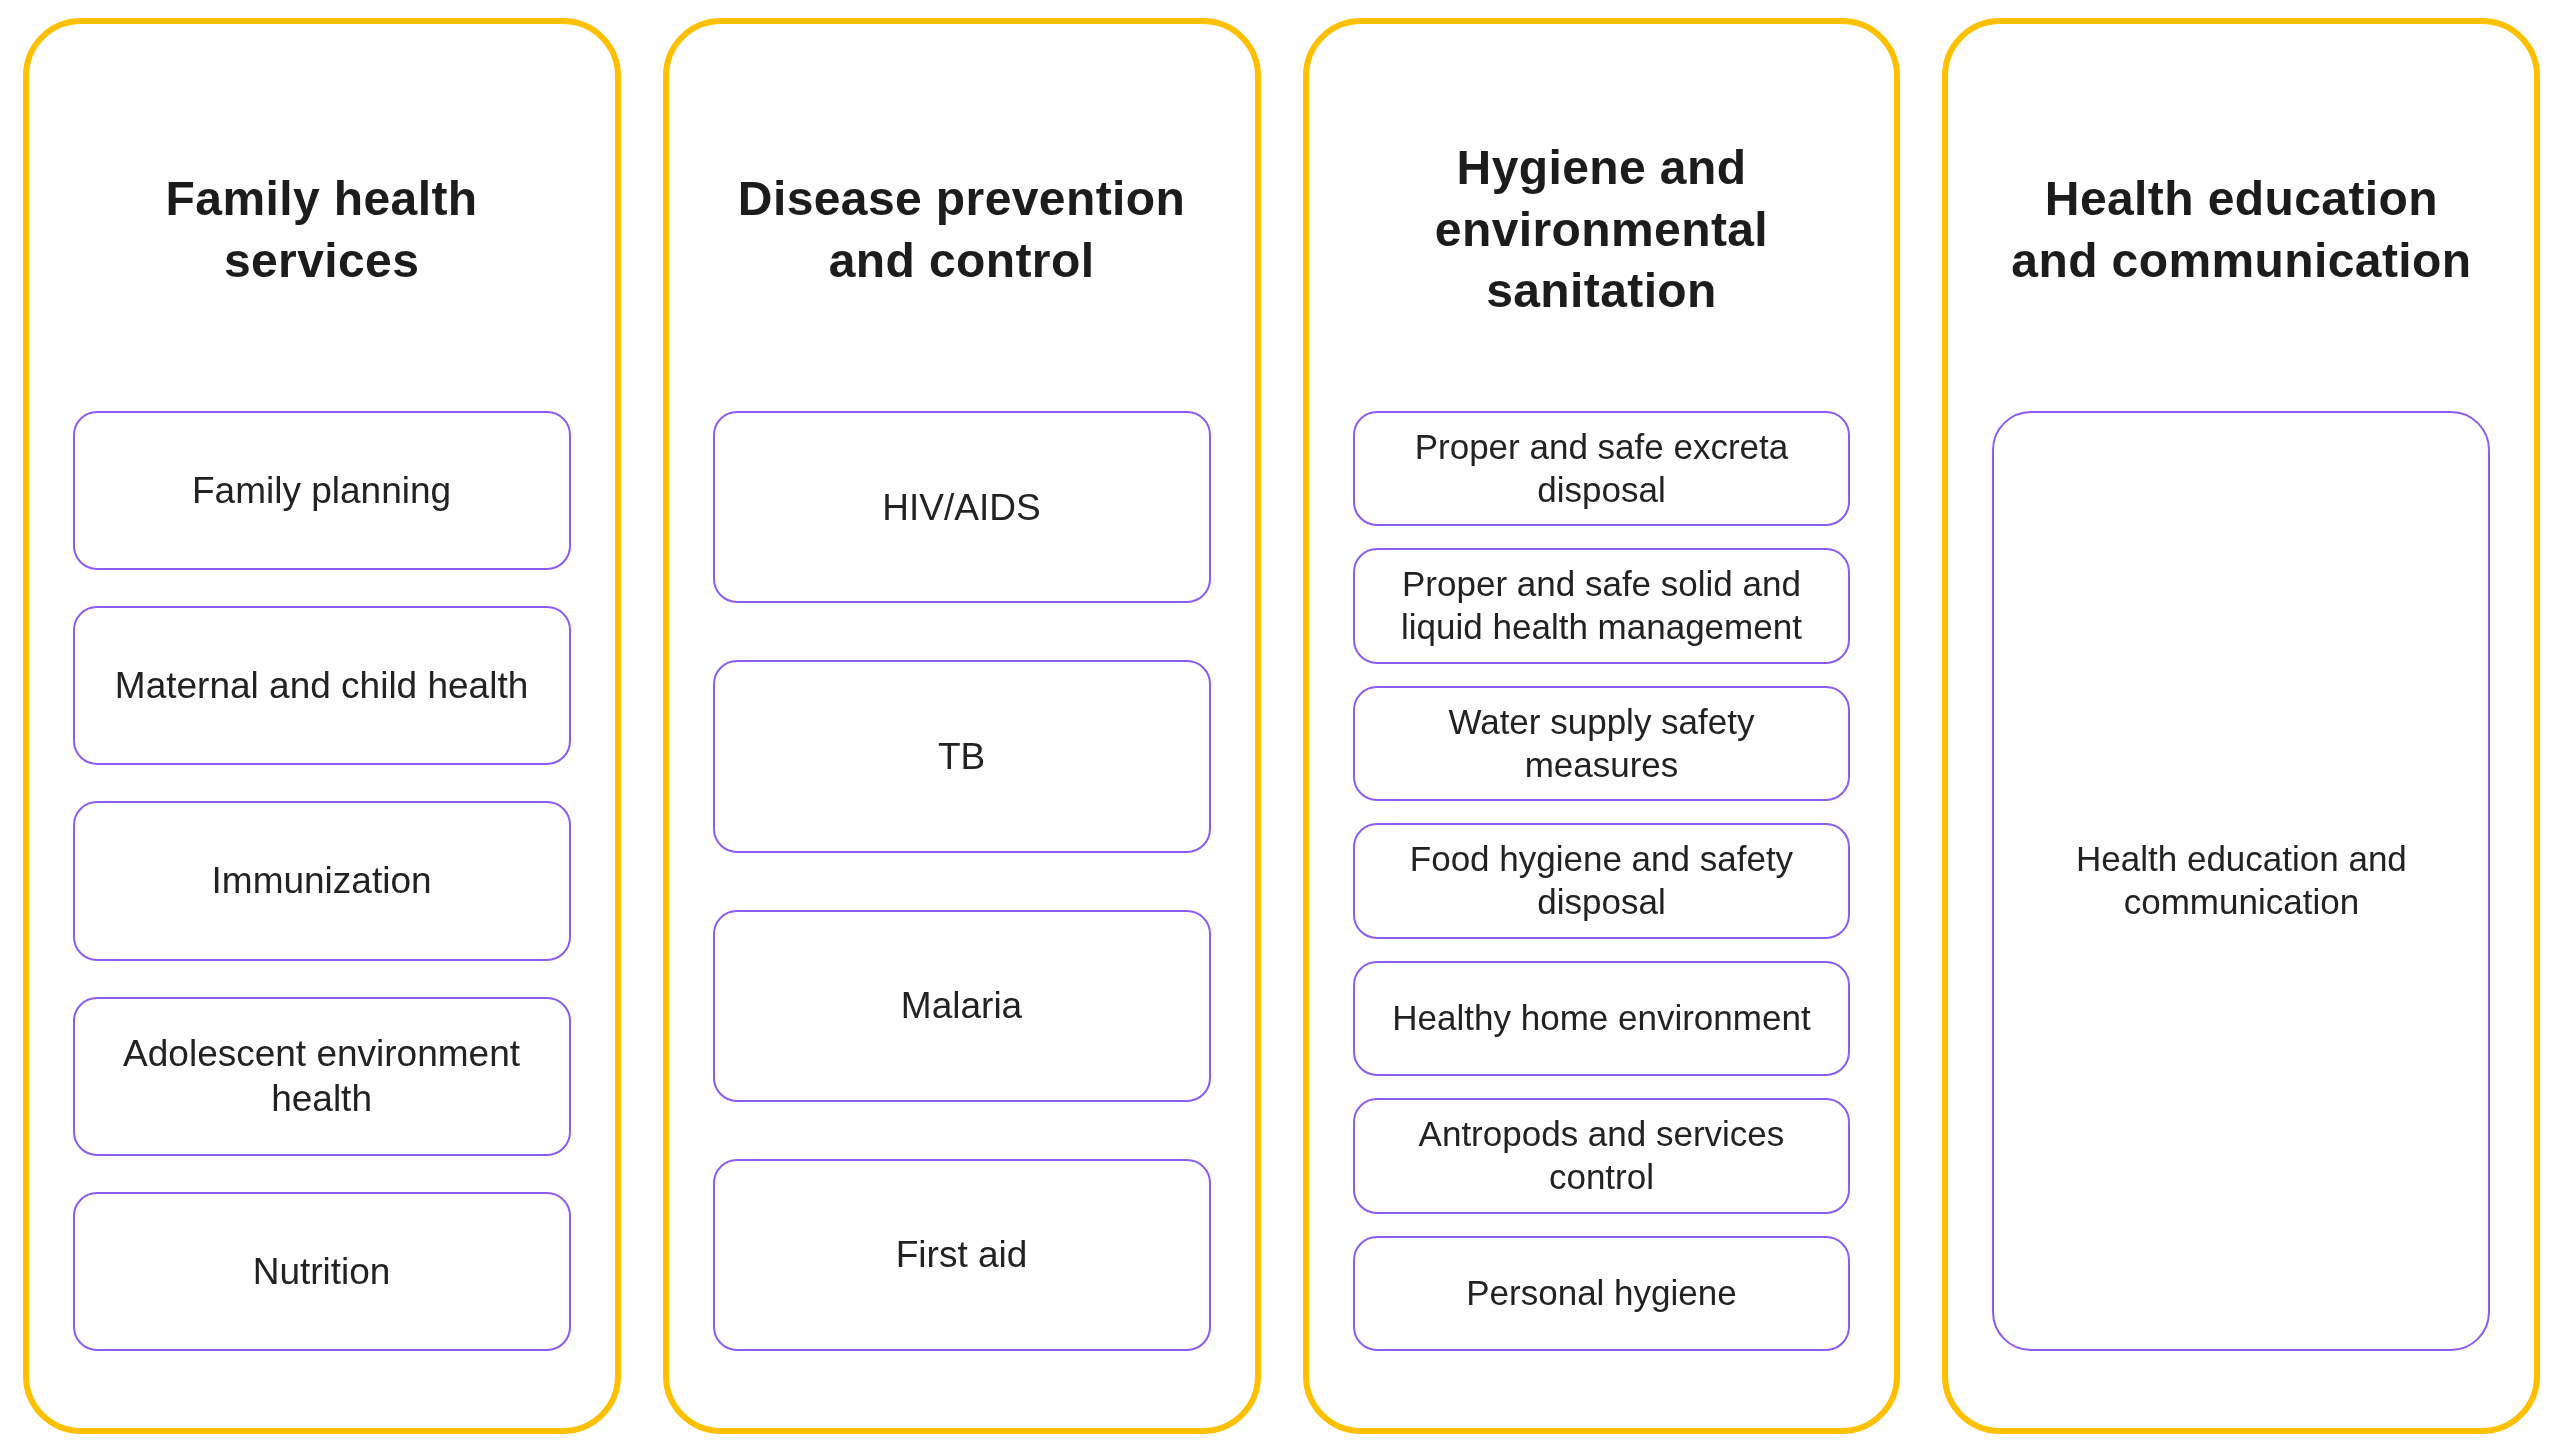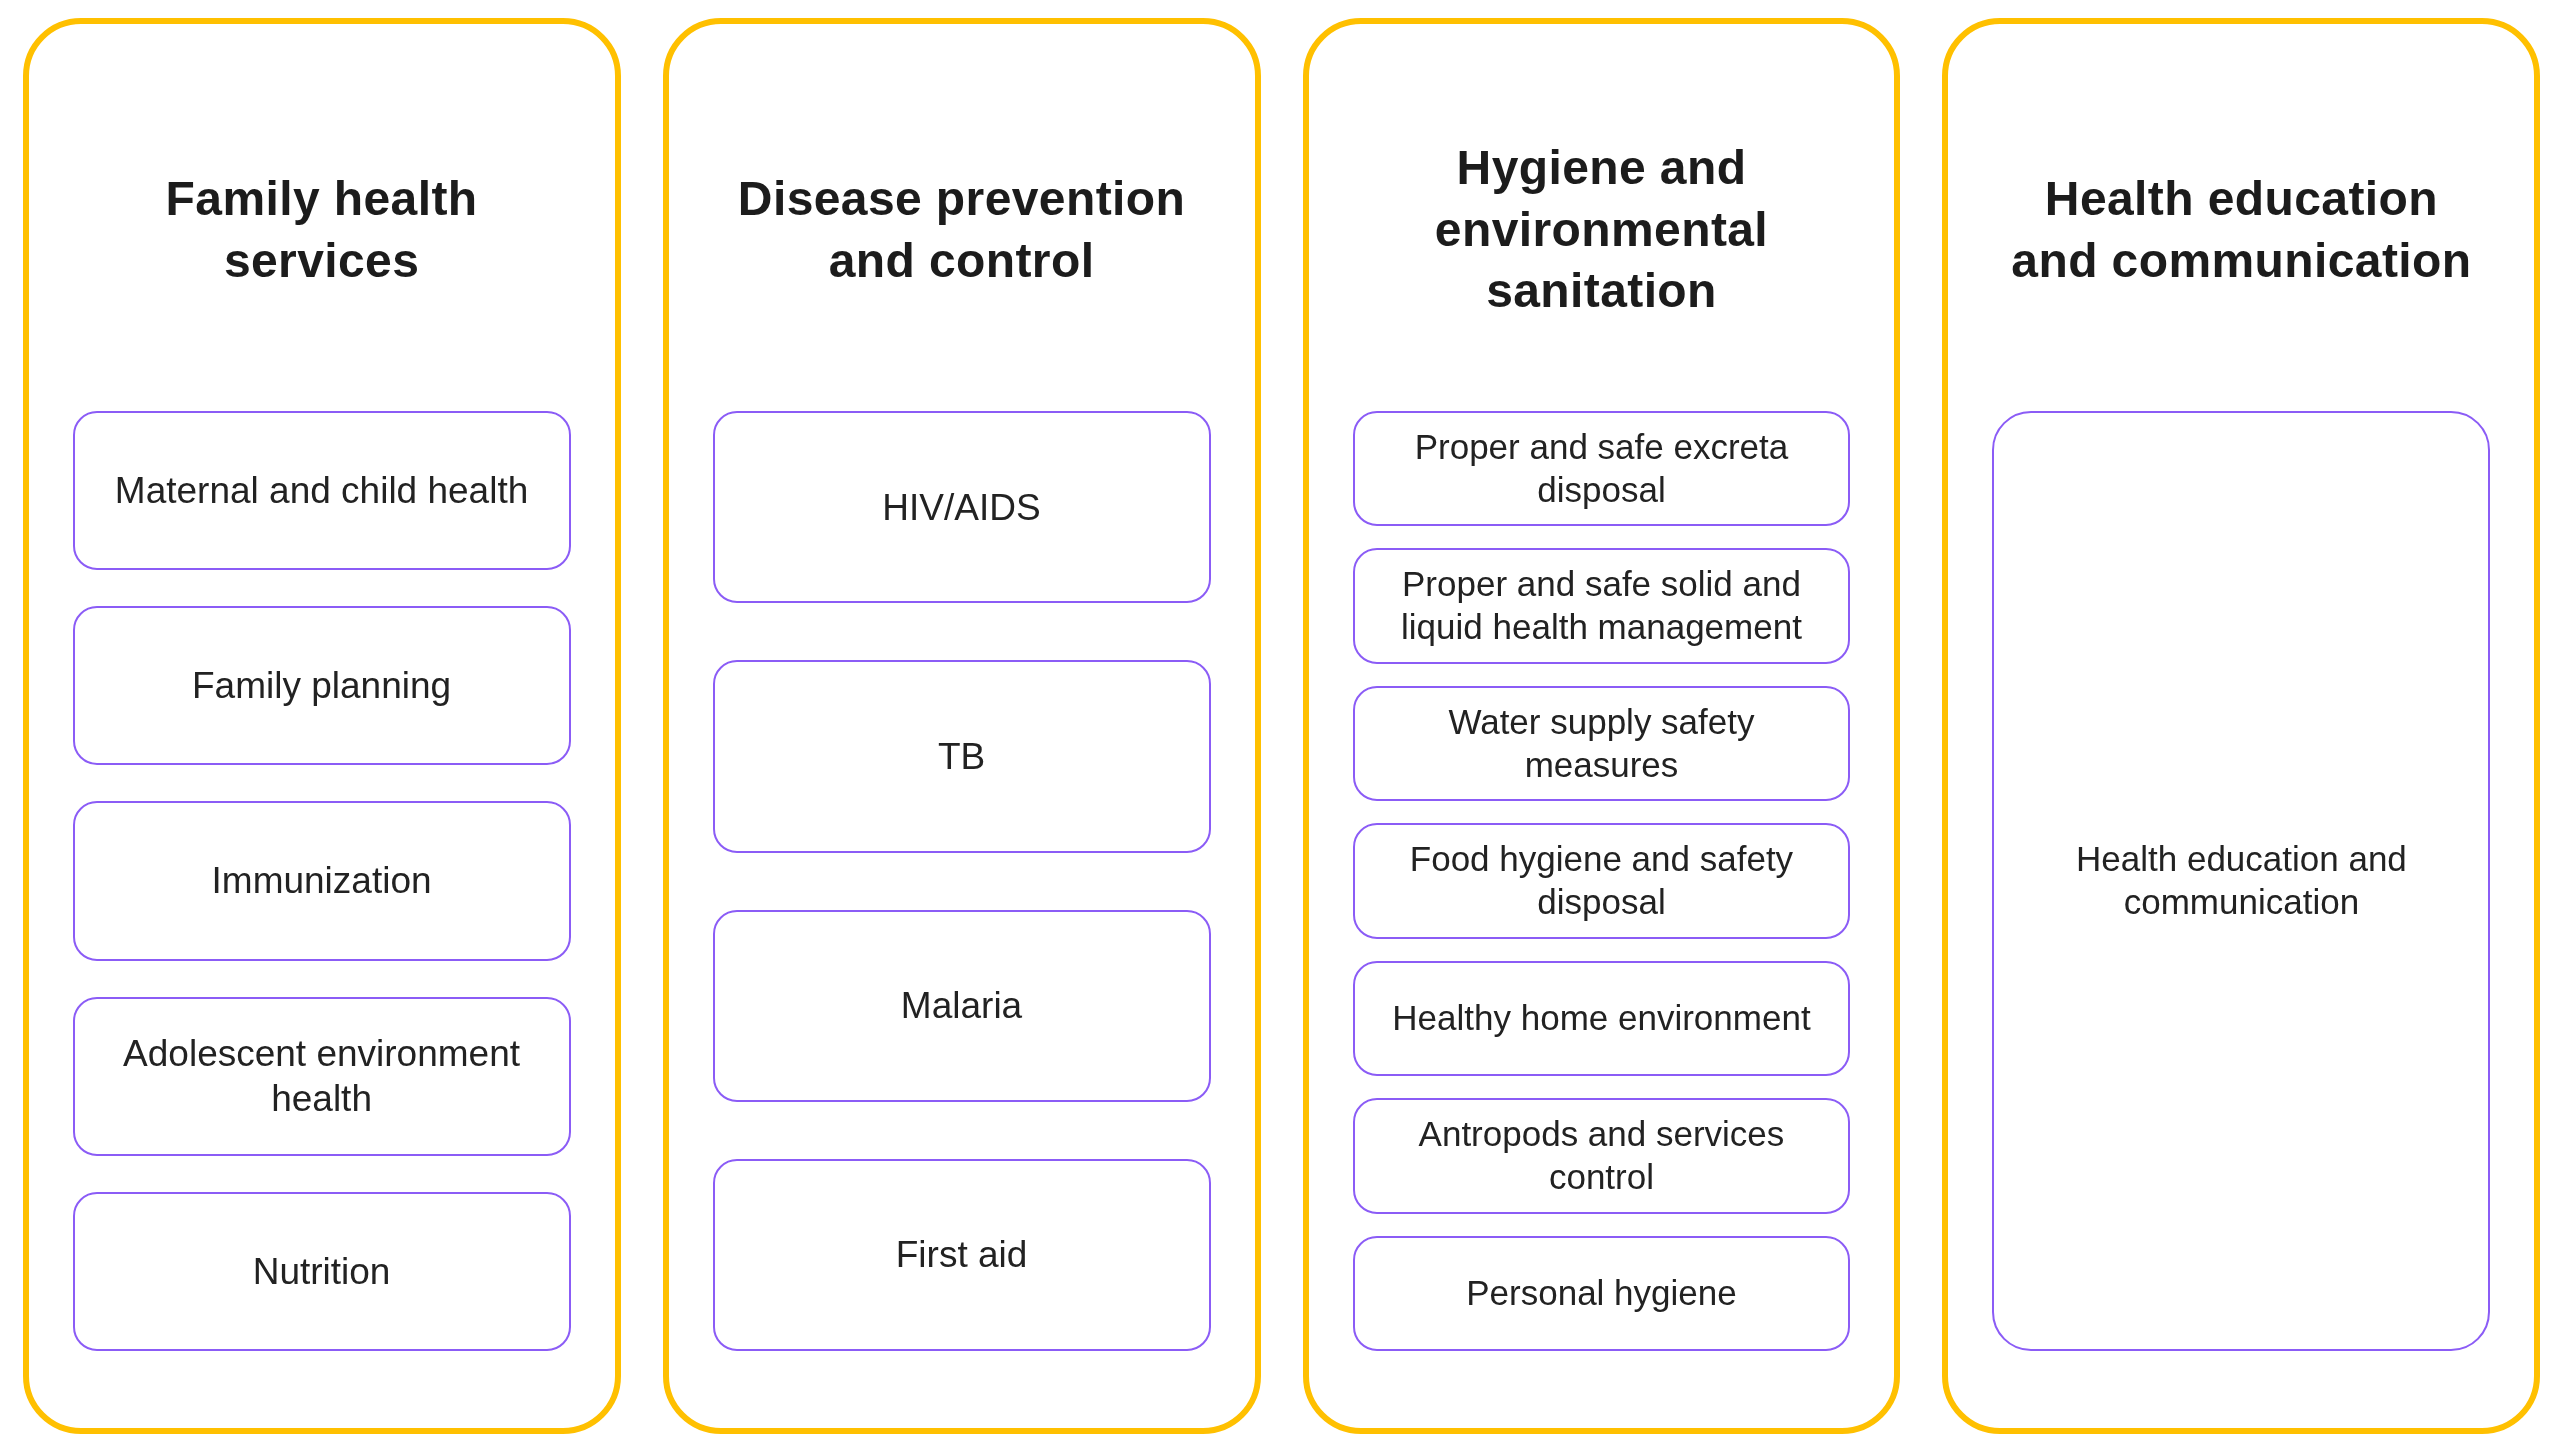--- a/index.html
+++ b/index.html
@@ -86,24 +86,24 @@
 </style>
 </head>
 <body>
 
 <div class="canvas">
 
   <section class="column col-1">
     <h2 class="col-title">Family health services</h2>
     <div class="boxes gap-1">
       <div class="box">
-        <span>Maternal and child health</span>
+        <span>Family planning</span>
       </div>
       <div class="box">
-        <span>Family planning</span>
+        <span>Maternal and child health</span>
       </div>
       <div class="box">
         <span>Immunization</span>
       </div>
       <div class="box">
         <span>Adolescent environment health</span>
       </div>
       <div class="box">
         <span>Nutrition</span>
       </div>

